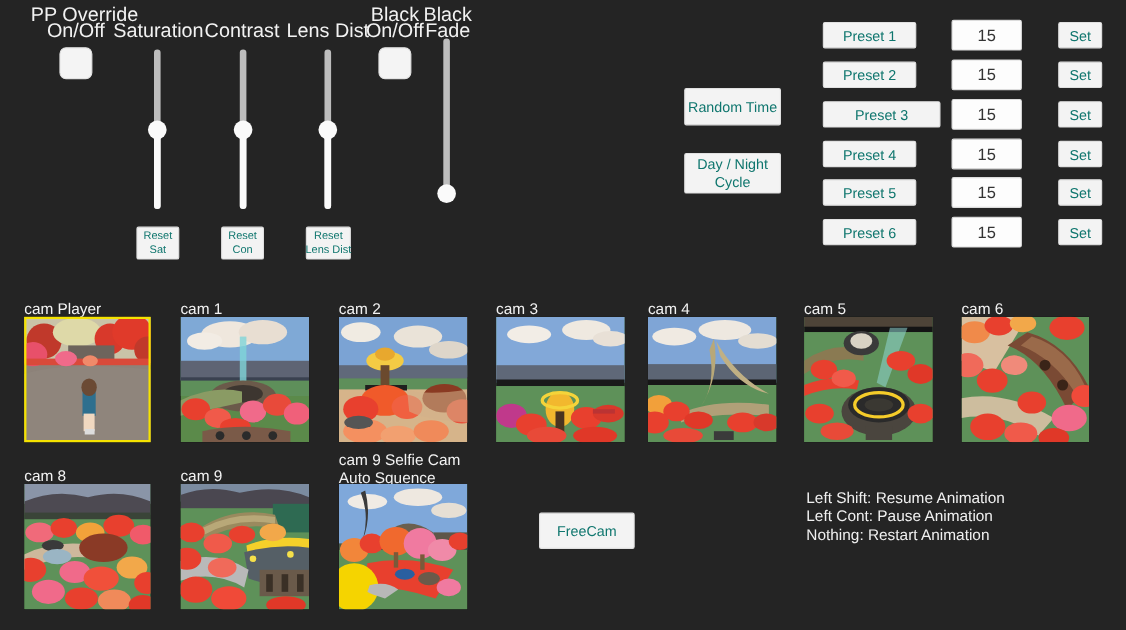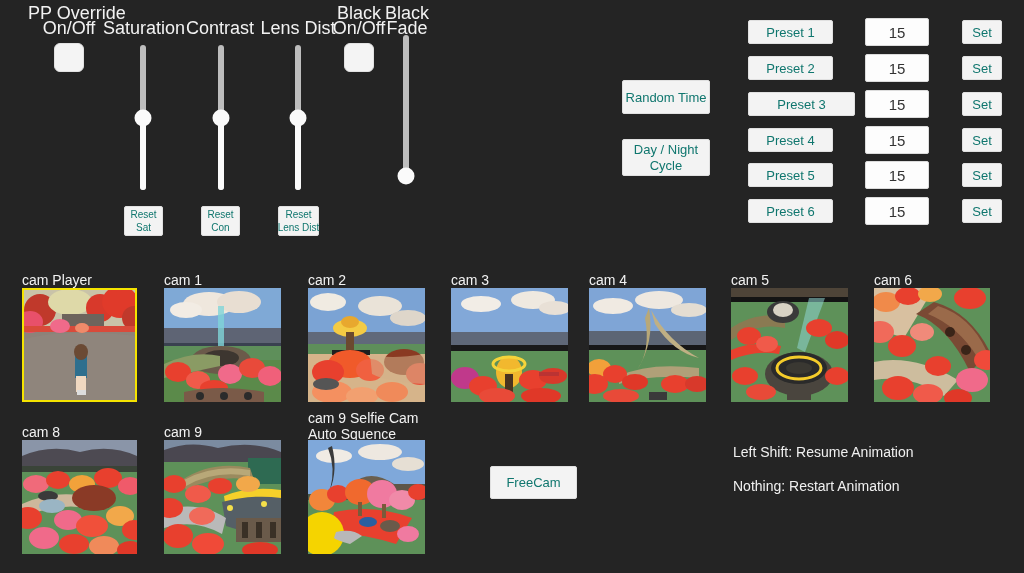--- a/index.html
+++ b/index.html
@@ -456,15 +456,16 @@
       <ellipse cx="82" cy="86" rx="10" ry="6" fill="#6a5a4a"></ellipse>
       <ellipse cx="100" cy="94" rx="11" ry="8" fill="#f07aa0"></ellipse>
       <ellipse cx="14" cy="94" rx="22" ry="22" fill="#f5d400"></ellipse>
       <path d="M28 92 Q44 88 54 96 L42 104 Q28 100 26 98 Z" fill="#b8b8b8"></path>
     </svg>
   </div>
 
   <div class="btn mid" style="left:490px; top:466px; width:87px; height:33px;">FreeCam</div>
 
   <div class="hint" style="left:733px; top:444px;">Left Shift: Resume Animation</div>
+  <div class="hint" style="left:733px; top:461px;">Left Cont: Pause Animation</div>
   <div class="hint" style="left:733px; top:478px;">Nothing: Restart Animation</div>
 
 </div>
 
 </body></html>

